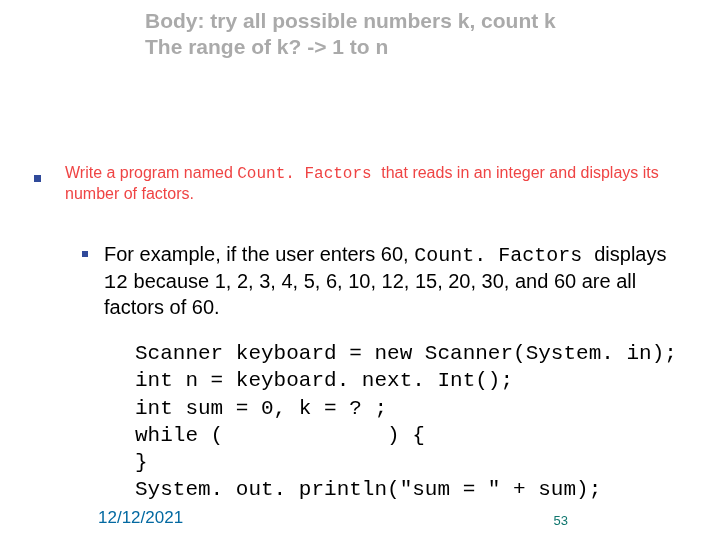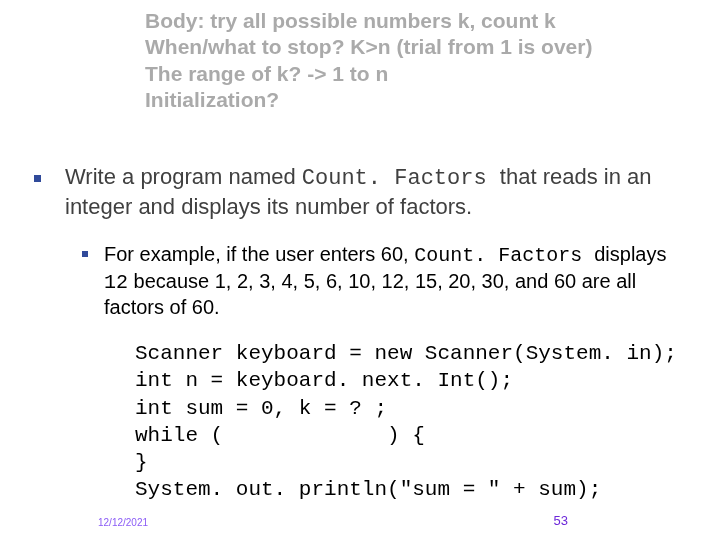--- a/index.html
+++ b/index.html
@@ -39,23 +39,23 @@
   .bullet-sq {
     display: inline-block;
     width: 7px;
     height: 7px;
     background: #304a9a;
     margin-right: 24px;
     vertical-align: 4px;
   }
   .l1-text {
     display: inline;
-    font-size: 22px;
+    font-size: 16px;
     line-height: 1.28;
-    color: #404040;
+    color: #ef4444;
   }
   .l1-wrap {
     display: block;
     margin-left: 0;
   }
   .l1-body {
     display: block;
     margin-left: 31px;
     margin-top: -27px;
   }
@@ -92,41 +92,39 @@
     font-size: 21px;
     line-height: 1.3;
     white-space: pre;
     margin-left: 37px;
   }
 
   .footer-date {
     position: absolute;
     left: 98px;
     bottom: 12px;
-    font-size: 10px;
-    color: #8b5cf6;
+    font-size: 17px;
+    color: #0369a1;
   }
   .footer-num {
     position: absolute;
     right: 20px;
     bottom: 12px;
     font-size: 13px;
-    color: #6d28d9;
+    color: #0f766e;
   }
 </style>
 </head>
 <body>
 
 <div class="slide">
 
   <div class="note-block">
     <span class="line">Body: try all possible numbers k, count k</span>
-    <span class="line">When/what to stop?  K&gt;n (trial from 1 is over)</span>
     <span class="line">The range of k? -&gt; 1 to n</span>
-    <span class="line">Initialization?</span>
   </div>
 
   <div class="l1">
     <span class="l1-wrap">
       <span class="bullet-sq"></span>
     </span>
     <span class="l1-body l1-text">
       <span>Write a program named </span><span class="code">Count. Factors </span><span> that reads in an integer and displays its number of factors.</span>
     </span>
   </div>

